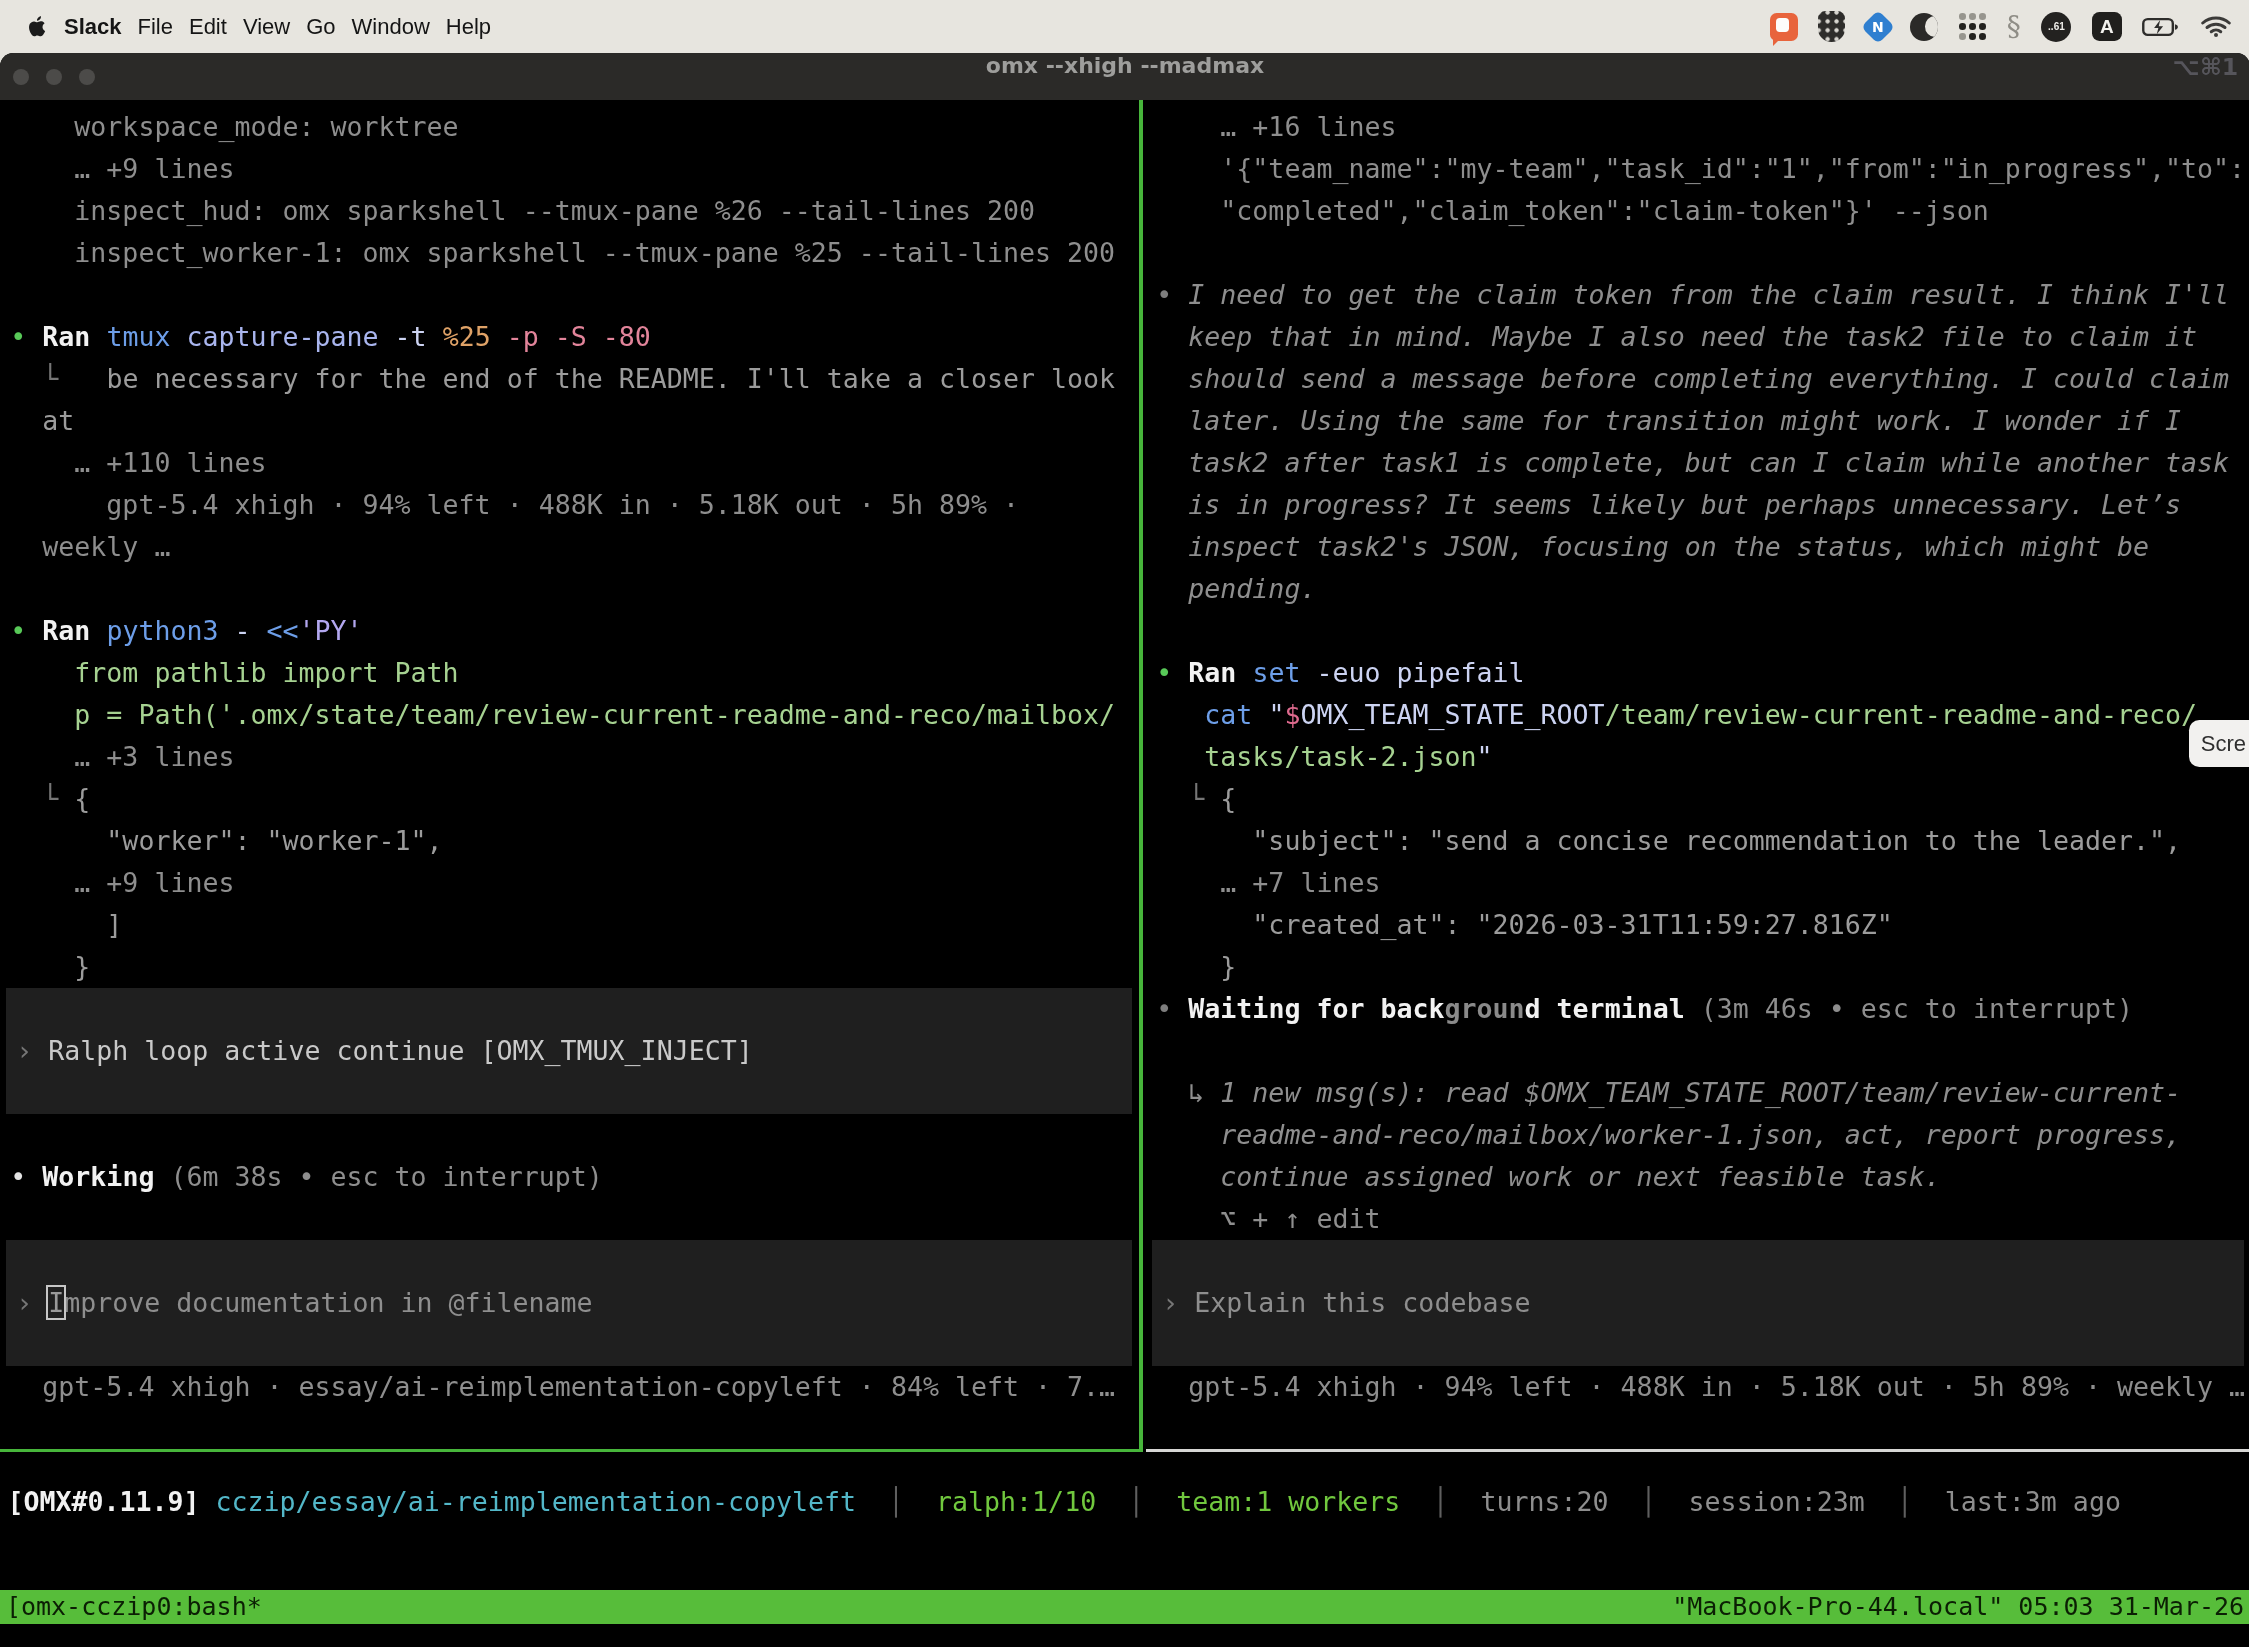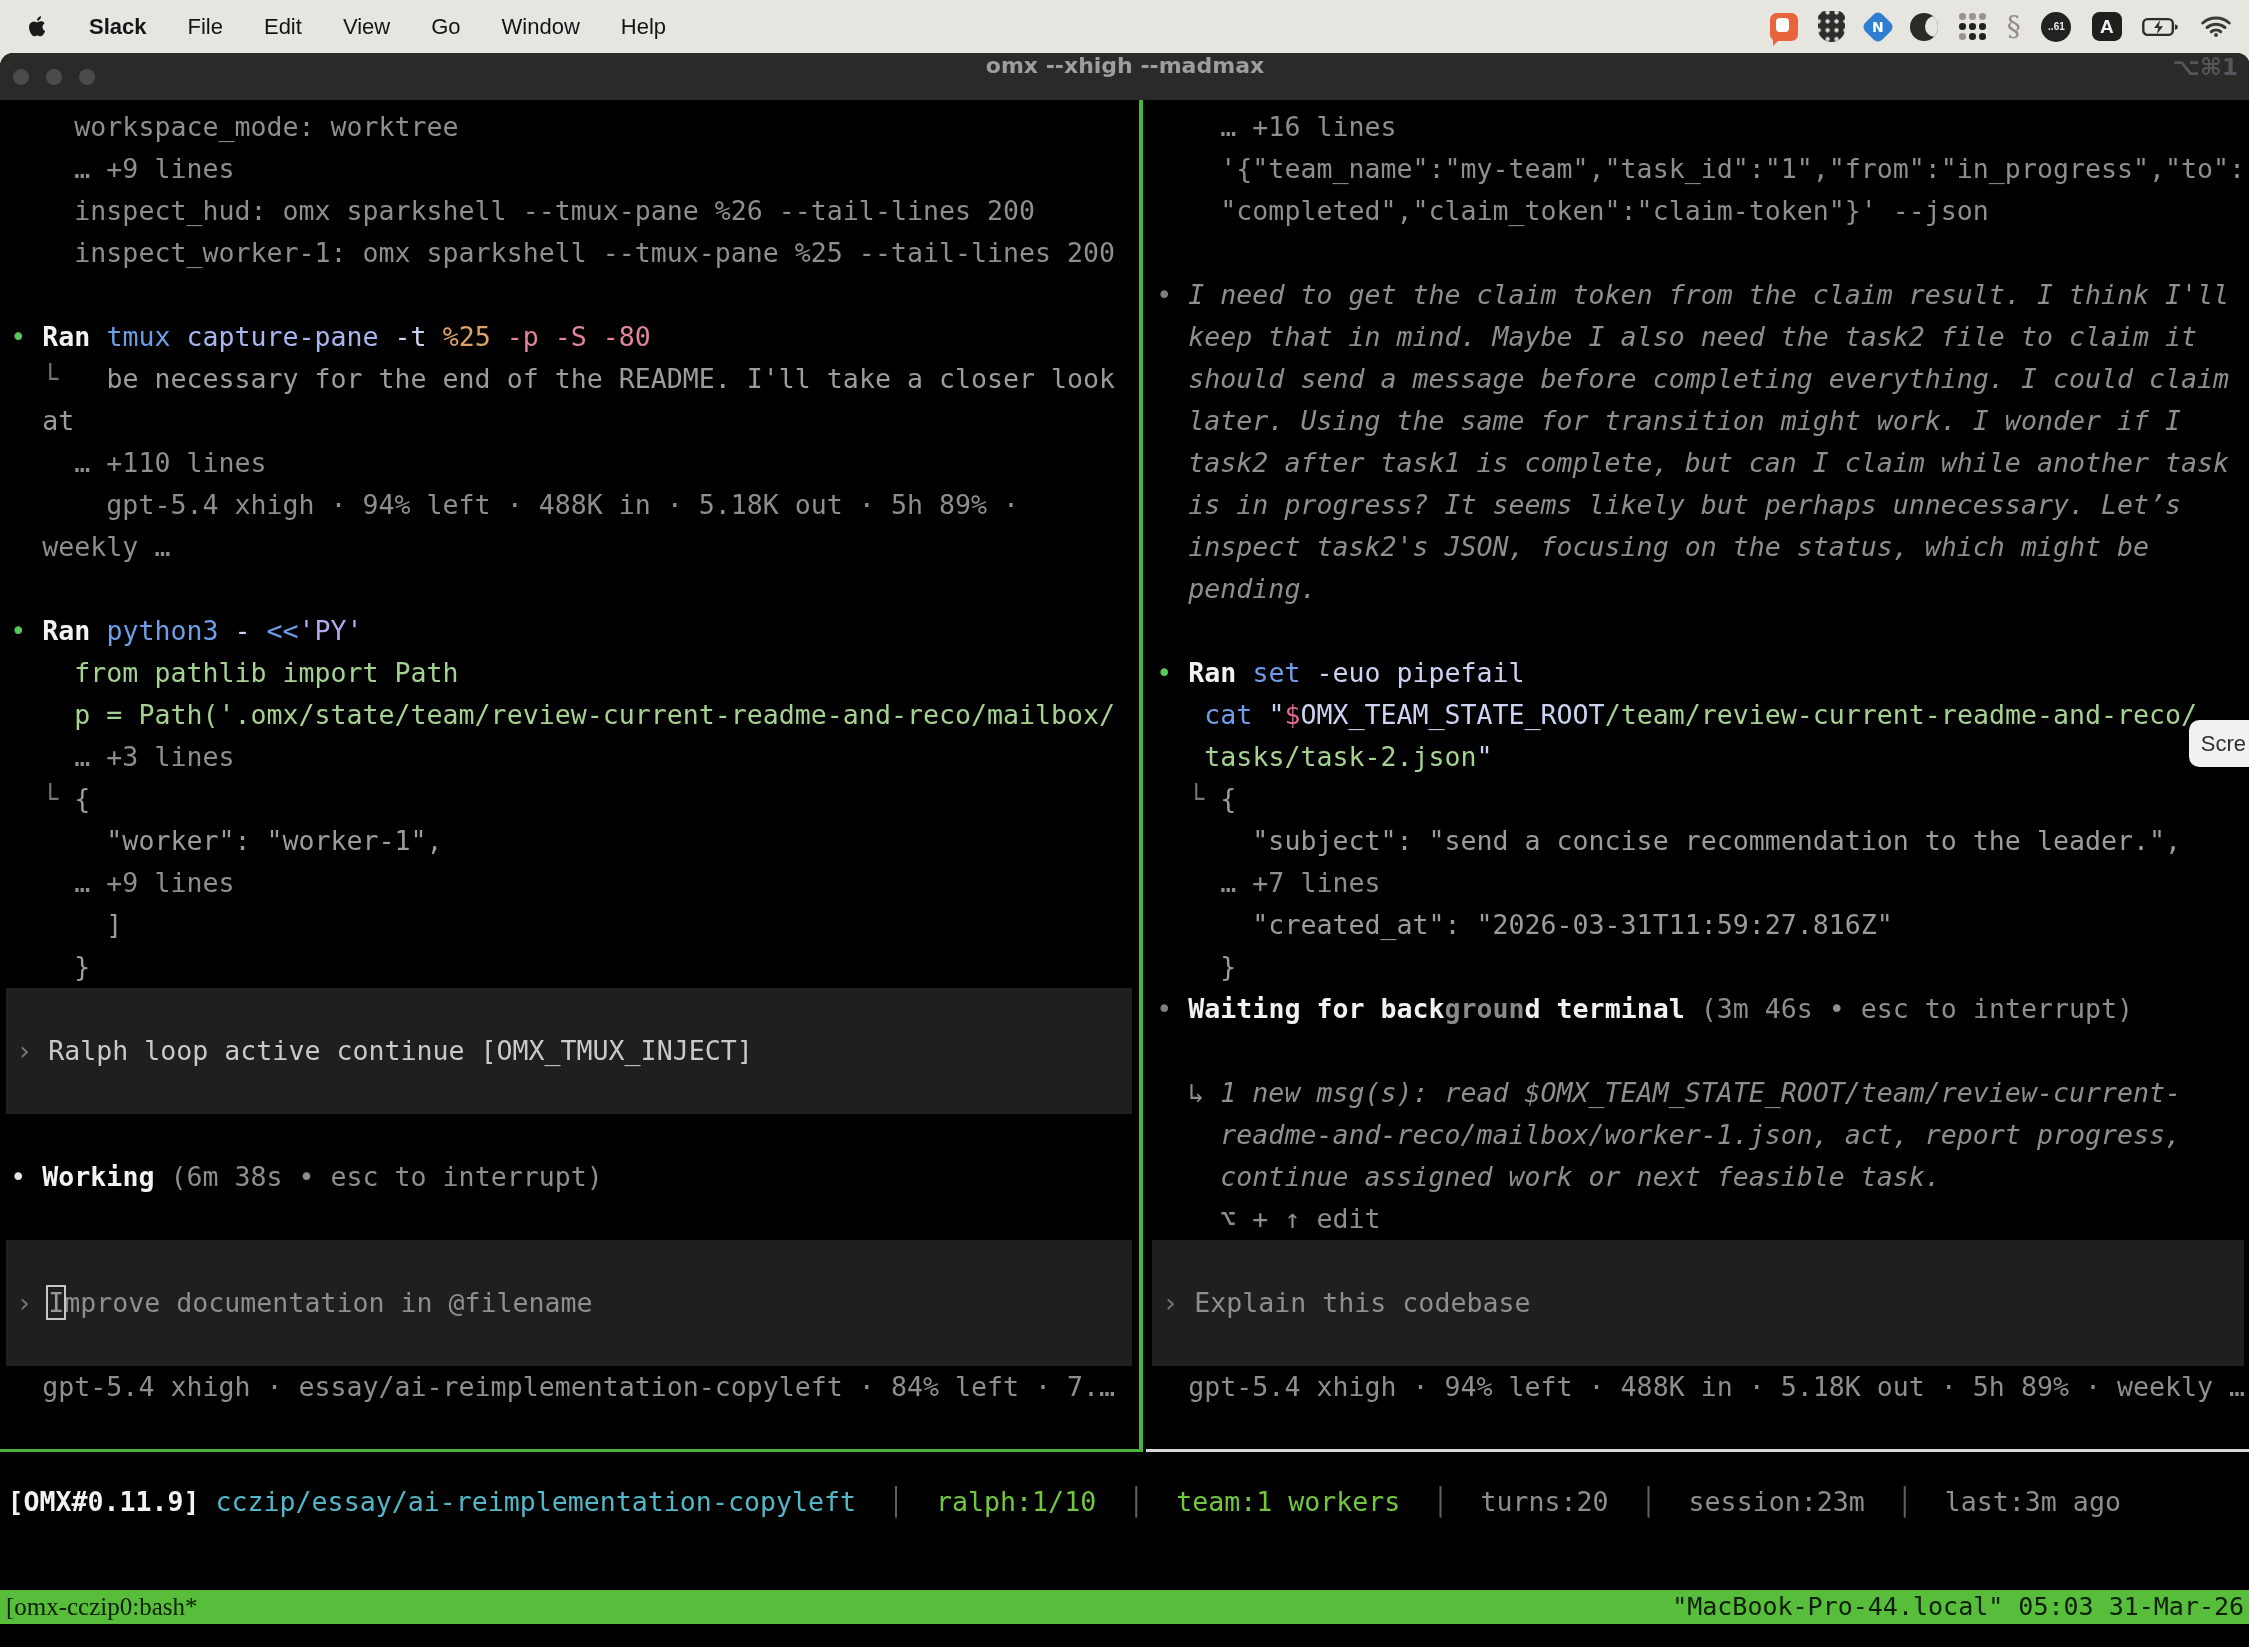--- a/index.html
+++ b/index.html
@@ -4,21 +4,21 @@
 <style>
   html,body{margin:0;padding:0;}
   body{
     width:2250px;height:1648px;overflow:hidden;position:relative;
     background:#e7e5df;font-family:"DejaVu Sans Mono",monospace;
   }
   
   .menubar{position:absolute;top:0;left:0;right:0;height:53px;background:#e7e5df;
     display:flex;align-items:center;font-family:"Liberation Sans","DejaVu Sans",sans-serif;
     font-size:22px;color:#151515;z-index:5;}
-  .mb-left{display:flex;align-items:center;gap:41px;padding-left:28px;}
+  .mb-left{display:flex;align-items:center;gap:16px;padding-left:28px;}
   .appname{font-weight:700;}
   .mb-right{margin-left:auto;display:flex;align-items:center;gap:20.7px;padding-right:19px;}
   .apple-logo svg{display:block;}
   .icon{display:flex;align-items:center;justify-content:center;}
   .ic-shot{width:28px;height:28px;background:#e8643c;border-radius:6.6px;position:relative;}
   .ic-shot::before{content:"";position:absolute;left:3.7px;bottom:-5.2px;border:5.9px solid transparent;
     border-top-color:#e8643c;border-left-color:#e8643c;}
   .ic-shot::after{content:"";position:absolute;left:6.6px;top:5.9px;width:13.3px;height:14px;background:#fdfdfb;border-radius:3.7px;}
   .ic-shield{width:26.6px;height:31px;border-radius:7.4px 7.4px 13.3px 13.3px;background-color:#2e2d2b;
     background-image:radial-gradient(circle,#d8d6d0 1.8px,rgba(0,0,0,0) 2.5px);
@@ -79,21 +79,21 @@
   .c-green{color:#a6d291}
   .c-cyan{color:#53b7c8}
   .c-sgreen{color:#71c83e}
   .c-pipe{color:#5f5f5f}
   .c-cursor{color:#9a9a9a;outline:2.2px solid #c6c6c6;outline-offset:0.7px;}
   
   .statusline{position:absolute;top:1428px;left:0;right:4px;}
   .statusline .tl{padding-left:7.4px;}
   .tmuxbar{position:absolute;top:1537px;left:0;right:0;height:34px;background:#57bd3a;
     color:#0b1f04;font-size:25px;line-height:34px;display:flex;}
-  .tmuxbar .l{padding-left:5.9px;white-space:pre;font-family:Liberation Serif, serif;}
+  .tmuxbar .l{padding-left:5.9px;white-space:pre;}
   .tmuxbar .r{margin-left:auto;padding-right:5.9px;white-space:pre;}
   
   .scre{position:absolute;left:2189px;top:720px;width:96px;height:47px;background:#f2f1ef;
     border-radius:10.3px 0 0 10.3px;box-shadow:0 2.2px 7.4px rgba(0,0,0,.45);
     font-family:"Liberation Sans",sans-serif;font-size:22px;color:#2f2f2f;line-height:47px;
     padding-left:11.8px;z-index:10;}
 </style>
 </head>
 <body>
 

